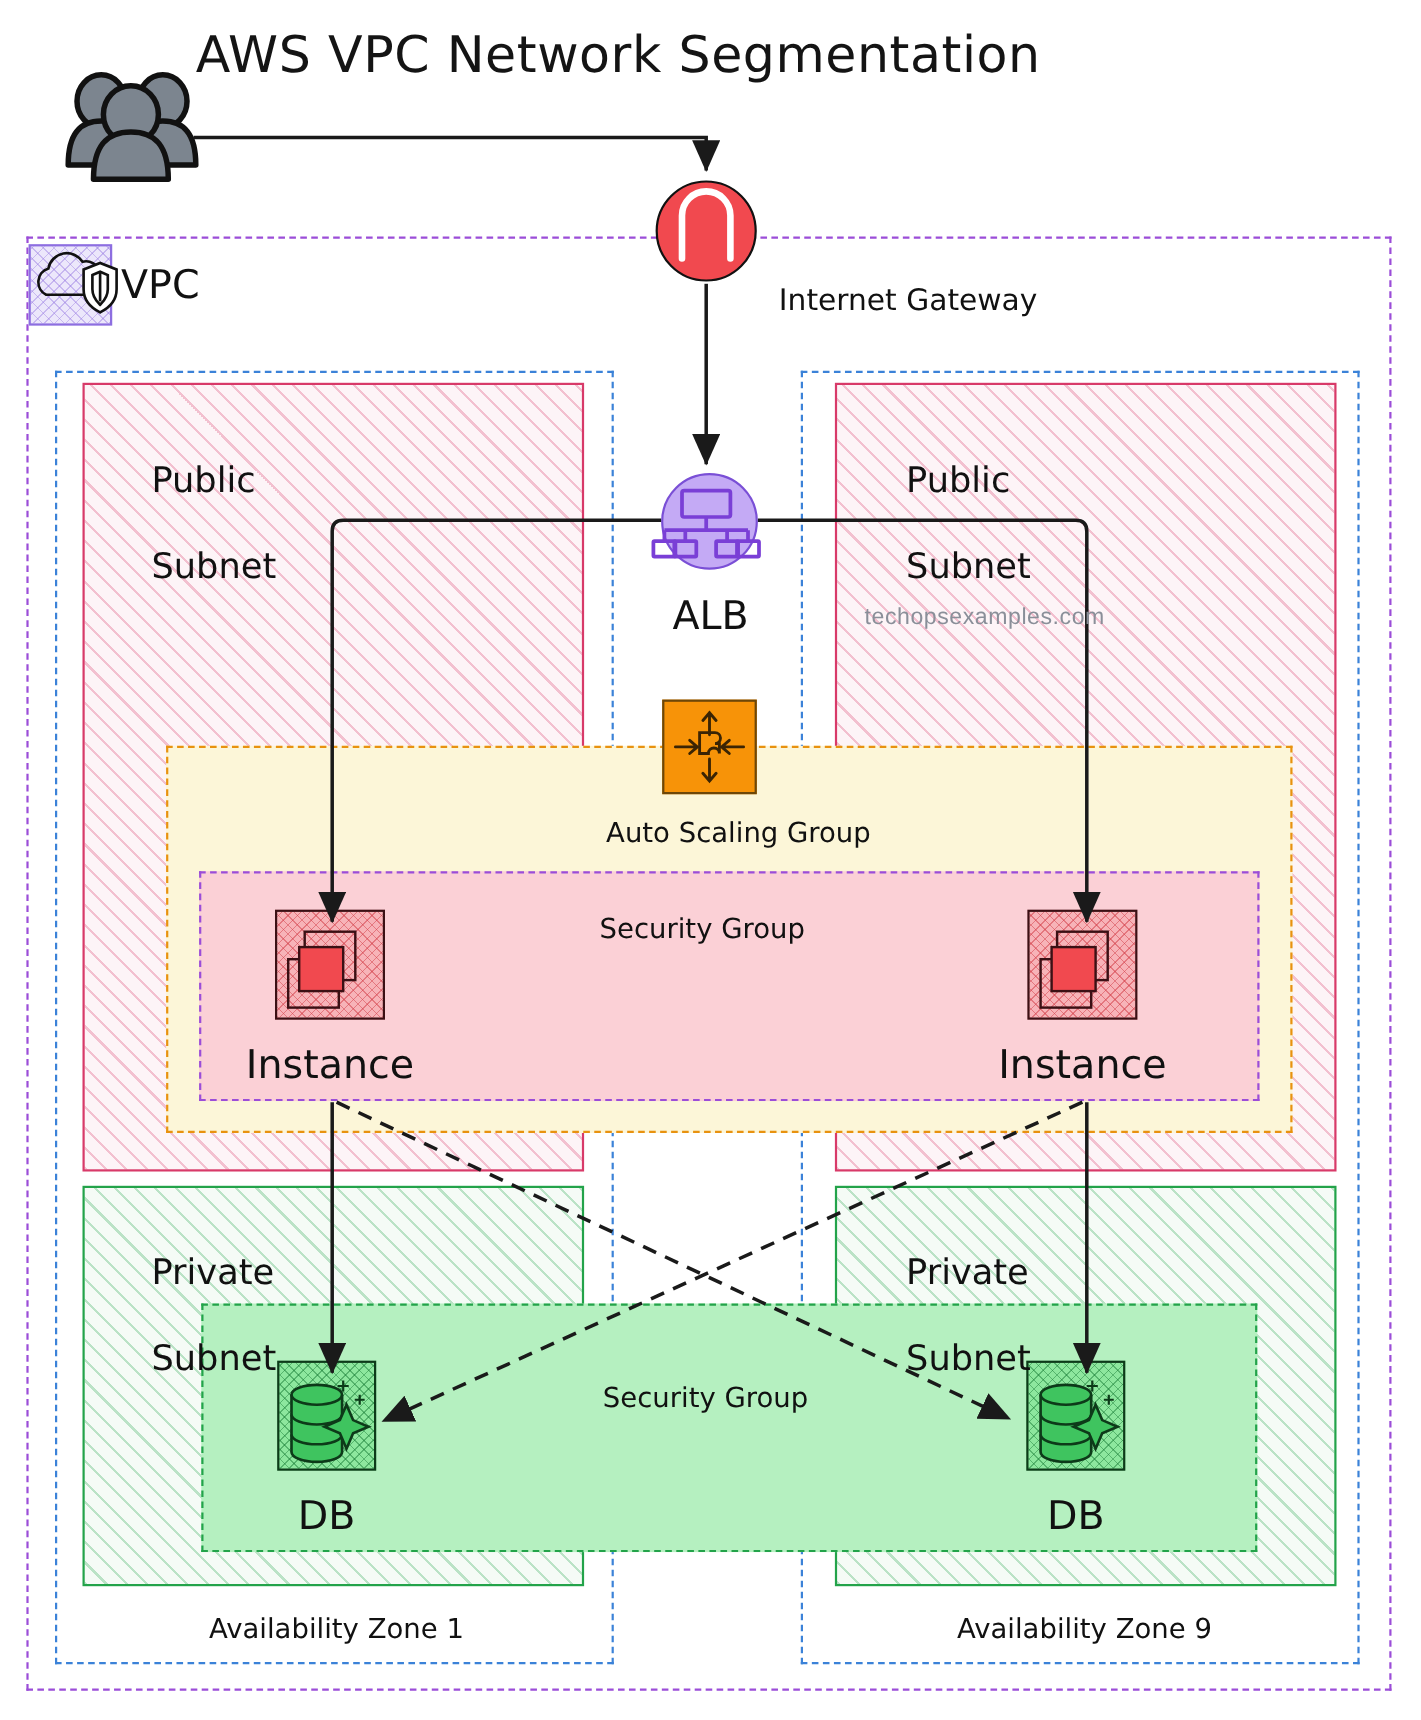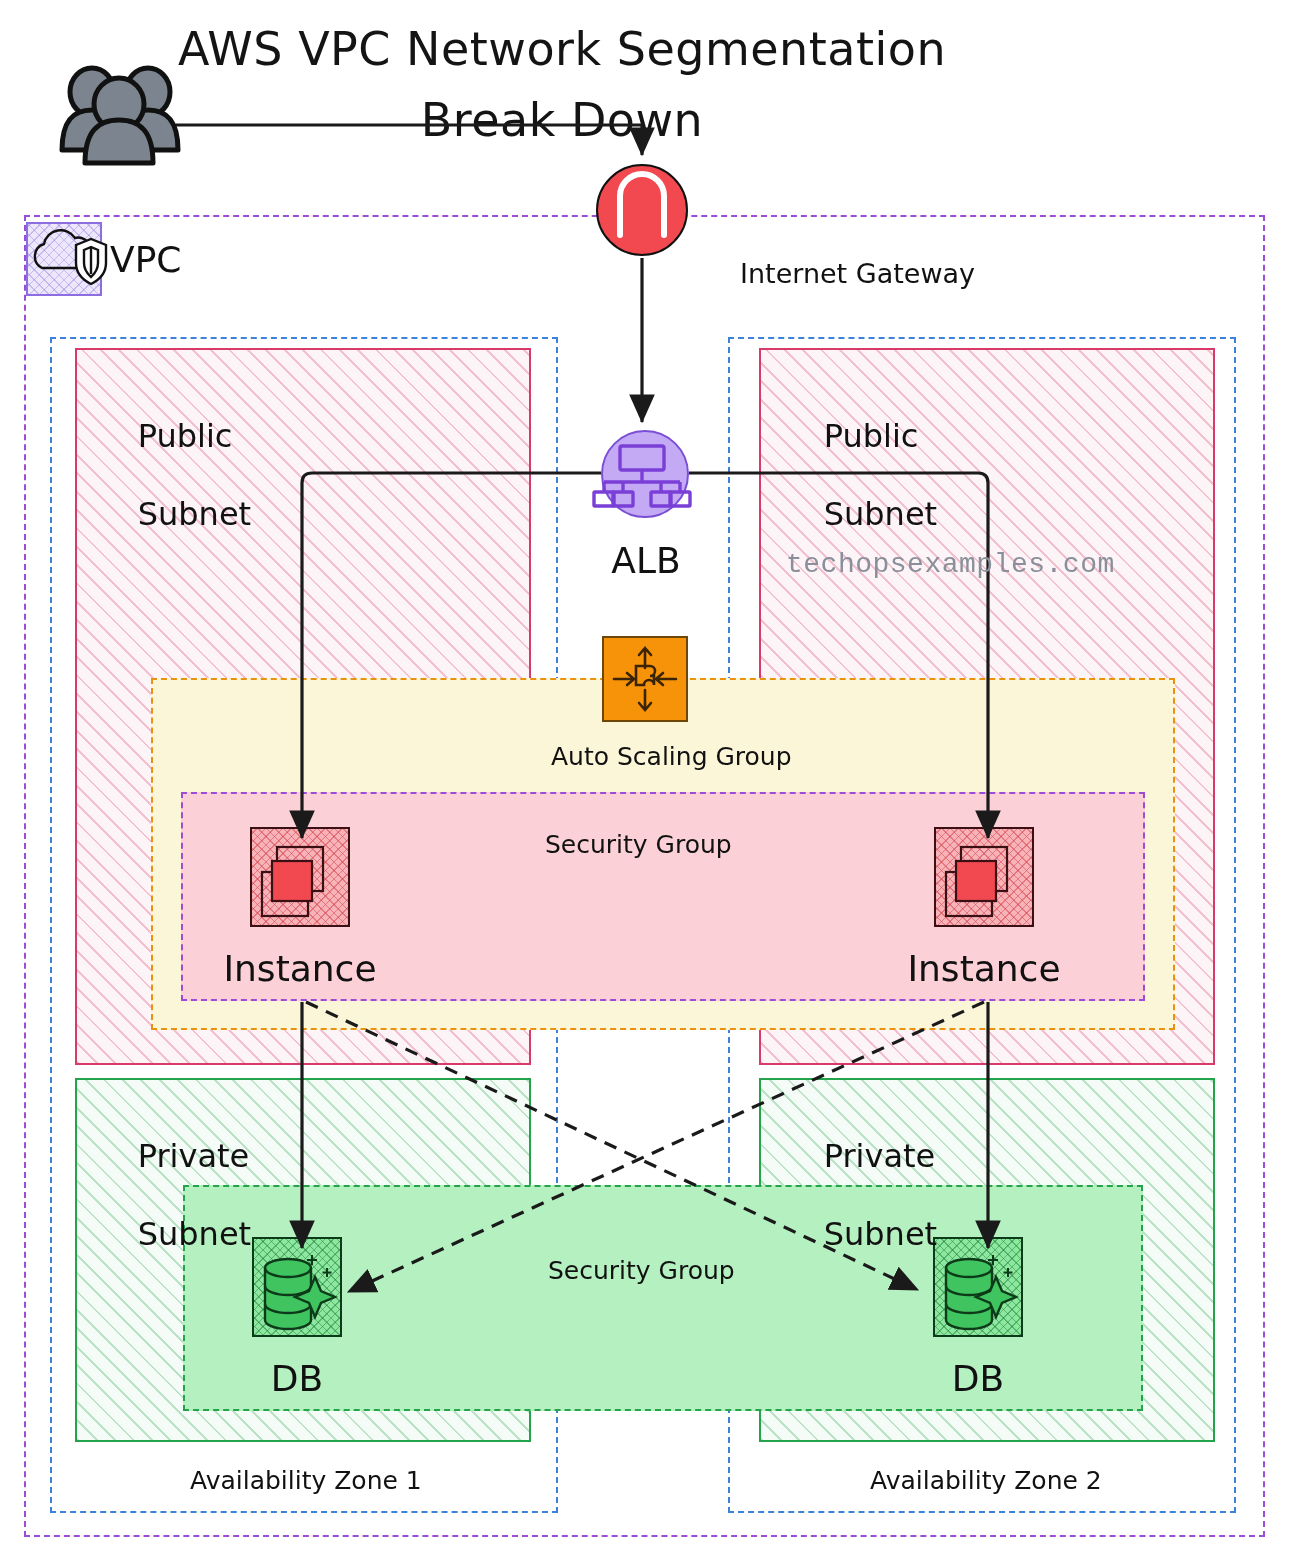--- a/index.html
+++ b/index.html
@@ -62,30 +62,30 @@
   #sg-app{position:absolute;left:181px;top:792px;width:964px;height:209px;
           border:2.5px dashed #9b4dd8;box-sizing:border-box;background:#fbd0d6;}
   #sg-app-label{left:545px;top:830px;font-size:25px;}
 
   
   #sg-db{position:absolute;left:183px;top:1185px;width:960px;height:226px;
          border:2.5px dashed #23a34a;box-sizing:border-box;background:#b5f0c0;}
   #sg-db-label{left:548px;top:1256px;font-size:25px;}
 
   
-  #watermark{left:786px;top:548px;font-family:Liberation Mono, monospace;
-             font-size:28px;color:#8a8f99;letter-spacing:.5px;}
+  #watermark{left:786px;top:548px;font-family:Liberation Sans, sans-serif;
+             font-size:21px;color:#8a8f99;letter-spacing:.5px;}
 
   
   .node-icon{position:absolute;}
   .node-label{position:absolute;font-size:36px;color:#111;text-align:center;}
 
   #igw-icon{left:596px;top:164px;width:92px;height:92px;border-radius:50%;
             background:#f1494f;border:2px solid #111;box-sizing:border-box;}
-  #igw-label{left:708px;top:258px;font-size:27px;margin-left:32px;}
+  #igw-label{left:708px;top:258px;font-size:27px;}
 
   #alb-icon{left:601px;top:430px;width:88px;height:88px;border-radius:50%;
             background:#c4aaf5;border:2px solid #7a4fd6;box-sizing:border-box;}
   #alb-label{left:606px;top:540px;width:80px;}
 
   #asg-icon{left:602px;top:636px;width:86px;height:86px;background:#f79308;
             border:2px solid #6d4708;box-sizing:border-box;}
 
   .inst-icon{position:absolute;width:100px;height:100px;border:2px solid #3b1014;
       box-sizing:border-box;background-color:#f7b3b8;
@@ -110,21 +110,20 @@
   svg.ov{position:absolute;left:0;top:0;width:1292px;height:1564px;
          pointer-events:none;overflow:visible;}
 </style>
 </head>
 <body>
 
 <div id="stage">
 
   <div id="title">
     <div>AWS VPC Network Segmentation</div>
-    <div>Break Down</div>
   </div>
 
   <div id="vpc-box"></div>
 
   <div id="az1-box" class="az-box"></div>
   <div id="az2-box" class="az-box"></div>
 
   <div id="pub1" class="pub-subnet"></div>
   <div id="pub2" class="pub-subnet"></div>
 
@@ -260,17 +259,17 @@
     <span>Private</span><br>
     <span>Subnet</span>
   </div>
 
   <div id="inst1-label" class="node-label">Instance</div>
   <div id="inst2-label" class="node-label">Instance</div>
   <div id="db1-label" class="node-label">DB</div>
   <div id="db2-label" class="node-label">DB</div>
 
   <div id="az1-label" class="lbl az-label">Availability Zone 1</div>
-  <div id="az2-label" class="lbl az-label">Availability Zone 2</div>
+  <div id="az2-label" class="lbl az-label">Availability Zone 9</div>
 
   <div id="watermark" class="lbl">techopsexamples.com</div>
 
 </div>
 
 </body></html>

